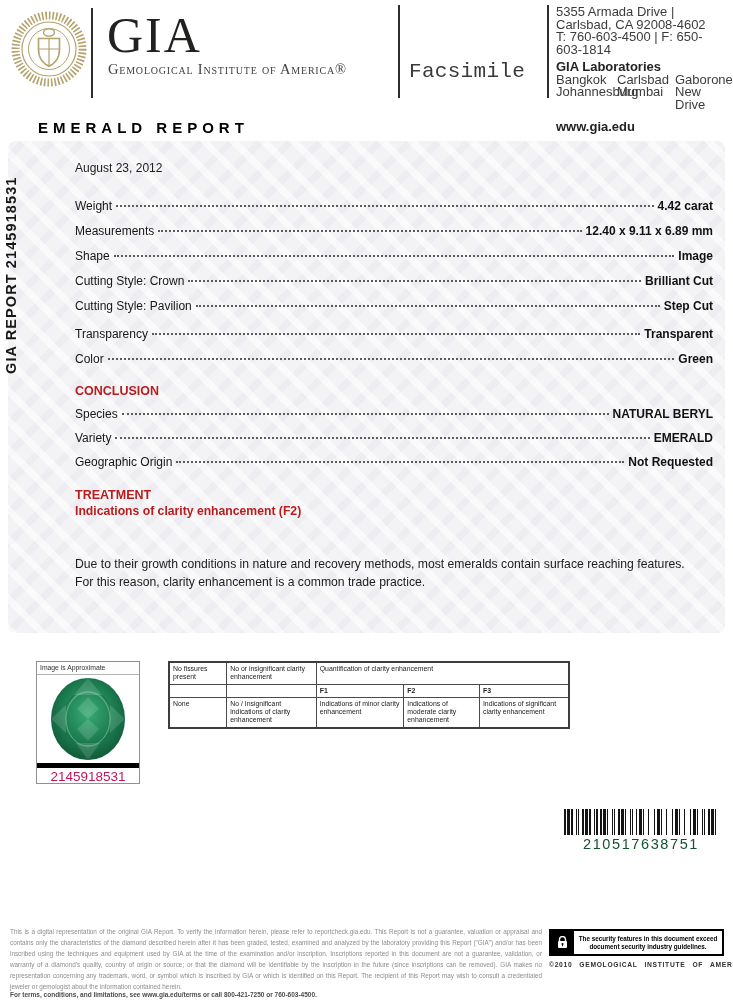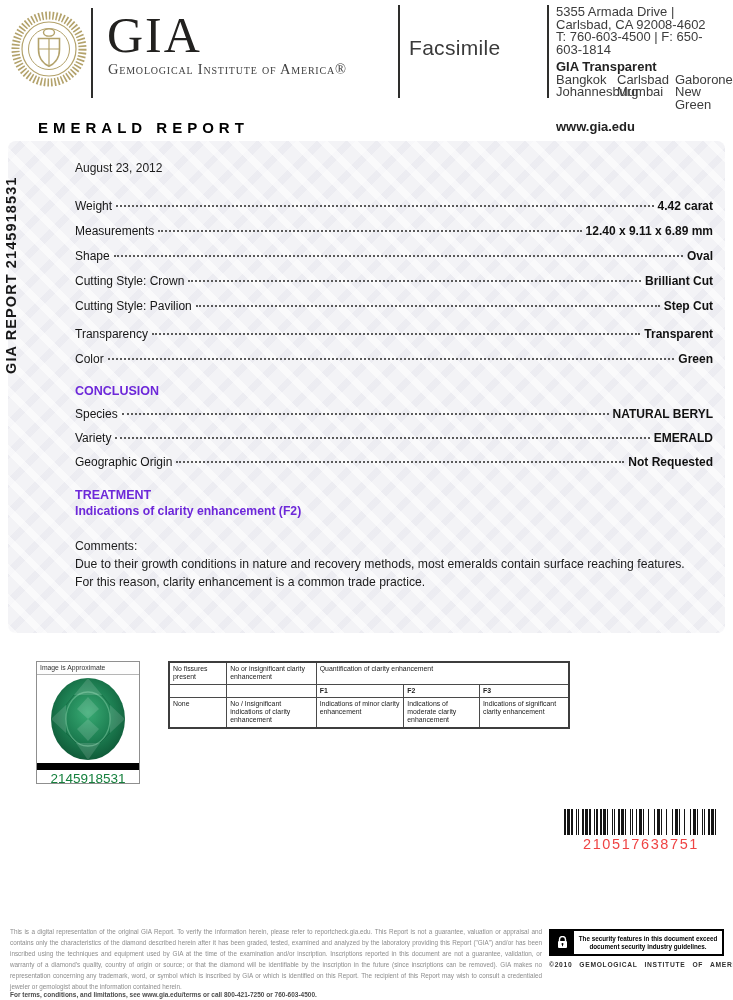--- a/index.html
+++ b/index.html
@@ -8,21 +8,21 @@
   .page { position:relative; width:733px; height:1000px; background:#ffffff; overflow:hidden; }
 
   
   .seal { position:absolute; left:10px; top:8px; }
   .vrule { position:absolute; width:1.5px; background:#2e2e2c; }
   .rule-1 { left:91px; top:8px; height:90px; }
   .rule-2 { left:398px; top:5px; height:93px; }
   .rule-3 { left:547px; top:5px; height:93px; }
   .gia-word { position:absolute; left:107px; top:10px; font-family:"Liberation Serif", serif; font-size:50px; line-height:50px; letter-spacing:2px; color:#22211f; }
   .gia-sub { position:absolute; left:108px; top:61px; font-family:"Liberation Serif", serif; font-variant:small-caps; font-size:14.5px; letter-spacing:0.8px; color:#404040; }
-  .facsimile { position:absolute; left:409px; top:36px; font-size:21px; color:#3a3a3a; letter-spacing:0.3px; }
+  .facsimile { position:absolute; left:409px; top:60px; font-size:21px; color:#3a3a3a; letter-spacing:0.3px;font-family:Liberation Mono, monospace; }
   .addr { position:absolute; left:556px; top:6px; width:172px; font-size:13px; line-height:12.5px; color:#3c3c3c; }
   .addr .b { font-weight:bold; color:#222; }
   .labs-grid { display:grid; grid-template-columns:61px 58px auto; line-height:12.5px; }
   .addr .gap { height:5px; }
   .addr .gap2 { height:10px; }
 
   
   .report-title { position:absolute; left:38px; top:119px; font-size:15px; font-weight:bold; letter-spacing:5px; color:#000000; }
   .panel { position:absolute; left:8px; top:141px; width:717px; height:492px; border-radius:8px;
            background-color:#f3f3f6;
@@ -30,40 +30,40 @@
              repeating-linear-gradient(45deg, rgba(255,255,255,0.6) 0 7px, rgba(255,255,255,0) 7px 21px),
              repeating-linear-gradient(-45deg, rgba(231,231,238,0.55) 0 7px, rgba(231,231,238,0) 7px 21px);
   }
   .vertical-label { position:absolute; left:3px; top:166px; height:208px; writing-mode:vertical-rl; transform:rotate(180deg); transform-origin:center; font-size:14.5px; font-weight:bold; letter-spacing:1.1px; color:#171717; white-space:nowrap; }
   .report-date { position:absolute; left:75px; top:161px; font-size:12px; color:#1c1c1c; }
 
   .row { position:absolute; left:75px; right:20px; display:flex; align-items:baseline; font-size:12px; }
   .flabel { white-space:nowrap; color:#161616; }
   .fvalue { white-space:nowrap; font-weight:bold; color:#111; }
   .leader { flex:1; border-bottom:2px dotted #5a5a5a; margin:0 4px; position:relative; top:-3px; min-width:30px; }
-  .section-title { position:absolute; left:75px; font-size:12.5px; font-weight:bold; color:#6d28d9; }
+  .section-title { position:absolute; left:75px; font-size:12.5px; font-weight:bold; color:#b91c1c; }
   .comments-line { position:absolute; left:75px; right:20px; font-size:12.2px; color:#1c1c1c; }
 
   
   .photo-box { position:absolute; left:36px; top:661px; width:104px; height:123px; border:1px solid #8f8f8f; background:#fff; }
   .photo-caption { height:13px; line-height:12px; border-bottom:1px solid #b5b5b5; font-size:6.8px; color:#333; padding-left:3px; background:#fdfdfd; }
   .photo-area { height:88px; display:flex; align-items:center; justify-content:center; }
-  .photo-number { height:19px; line-height:18px; border-top:7px solid #000000; text-align:center; font-size:13.5px; color:#15803d; }
+  .photo-number { height:19px; line-height:18px; border-top:5px solid #000000; text-align:center; font-size:13.5px; color:#be185d; }
 
   
   .clarity { position:absolute; left:168px; top:661px; width:402px; border-collapse:collapse; font-size:6.9px; line-height:8.3px; color:#222; }
   .clarity td { border:1px solid #4a4a4a; padding:2px 3px; vertical-align:top; }
   .clarity { border:2px solid #3d3d3d; }
   .clarity .grade { font-weight:bold; }
   .c1 { width:58px; } .c2 { width:90px; } .c3 { width:88px; } .c4 { width:76px; } .c5 { width:90px; }
 
   
   .barcode { position:absolute; left:564px; top:809px; width:154px; height:26px;
     background:repeating-linear-gradient(90deg,#141414 0 1.5px,#fff 1.5px 3px,#141414 3px 6px,#fff 6px 7px,#141414 7px 8.5px,#fff 8.5px 11.5px,#141414 11.5px 13px,#fff 13px 14.5px,#141414 14.5px 15.5px,#fff 15.5px 18px); }
-  .barcode-number { position:absolute; left:564px; top:836px; width:154px; text-align:center; font-size:14.5px; letter-spacing:1.6px; color:#ef4444; }
+  .barcode-number { position:absolute; left:564px; top:836px; width:154px; text-align:center; font-size:14.5px; letter-spacing:1.6px; color:#14532d; }
 
   
   .disclaimer { position:absolute; left:10px; top:927px; width:532px; font-size:6.35px; line-height:10.9px; text-align:justify; color:#8d8d8d; }
   .terms { position:absolute; left:10px; top:991px; width:532px; font-size:6.5px; font-weight:bold; color:#4c4c4c; }
   .security-box { position:absolute; left:549px; top:929px; width:175px; height:27px; border:2px solid #000; display:flex; align-items:stretch; background:#fff; }
   .lock-cell { width:23px; background:#000; display:flex; align-items:center; justify-content:center; }
   .security-text { flex:1; display:flex; align-items:center; justify-content:center; text-align:center; font-size:6.3px; font-weight:bold; line-height:8px; color:#000; padding:1px 3px; }
   .copyright { position:absolute; left:549px; top:961px; width:175px; font-size:6.7px; font-weight:bold; letter-spacing:0.7px; word-spacing:4.5px; color:#2e2e2e; white-space:nowrap; }
 </style>
 </head>
@@ -84,30 +84,30 @@
   <div class="vrule rule-1"></div>
   <div class="gia-word">GIA</div>
   <div class="gia-sub">Gemological Institute of America®</div>
   <div class="vrule rule-2"></div>
   <div class="facsimile">Facsimile</div>
   <div class="vrule rule-3"></div>
   <div class="addr">
     <div>5355 Armada Drive | Carlsbad, CA 92008-4602</div>
     <div>T: 760-603-4500  |  F: 650-603-1814</div>
     <div class="gap"></div>
-    <div class="b">GIA Transparent</div>
+    <div class="b">GIA Laboratories</div>
     <div class="labs-grid">
       <span>Bangkok</span>
       <span>Carlsbad</span>
       <span>Gaborone</span>
     </div>
     <div class="labs-grid">
       <span>Johannesburg</span>
       <span>Mumbai</span>
-      <span>New Green</span>
+      <span>New Drive</span>
     </div>
     <div class="gap2"></div>
     <div class="b">www.gia.edu</div>
   </div>
 
   <div class="report-title">EMERALD REPORT</div>
   <div class="panel"></div>
   <div class="vertical-label">GIA REPORT 2145918531</div>
   <div class="report-date">August 23, 2012</div>
 
@@ -117,21 +117,21 @@
       <span class="fvalue">4.42 carat</span>
   </div>
   <div class="row" style="top:224px">
     <span class="flabel">Measurements</span>
       <span class="leader"></span>
       <span class="fvalue">12.40 x 9.11 x 6.89 mm</span>
   </div>
   <div class="row" style="top:249px">
     <span class="flabel">Shape</span>
       <span class="leader"></span>
-      <span class="fvalue">Oval</span>
+      <span class="fvalue">Image</span>
   </div>
   <div class="row" style="top:274px">
     <span class="flabel">Cutting Style: Crown</span>
       <span class="leader"></span>
       <span class="fvalue">Brilliant Cut</span>
   </div>
   <div class="row" style="top:299px">
     <span class="flabel">Cutting Style: Pavilion</span>
       <span class="leader"></span>
       <span class="fvalue">Step Cut</span>
@@ -160,21 +160,20 @@
   </div>
   <div class="row" style="top:455px">
     <span class="flabel">Geographic Origin</span>
       <span class="leader"></span>
       <span class="fvalue">Not Requested</span>
   </div>
 
   <div class="section-title" style="top:488px">TREATMENT</div>
   <div class="section-title" style="top:504px; font-size:12.2px;">Indications of clarity enhancement (F2)</div>
 
-  <div class="comments-line" style="top:539px">Comments:</div>
   <div class="comments-line" style="top:557px">Due to their growth conditions in nature and recovery methods, most emeralds contain surface reaching features.</div>
   <div class="comments-line" style="top:575px">For this reason, clarity enhancement is a common trade practice.</div>
 
   <div class="photo-box">
     <div class="photo-caption">Image is Approximate</div>
     <div class="photo-area">
       <svg width="80" height="84" viewBox="0 0 80 84">
         <defs>
           <radialGradient id="emg" cx="50%" cy="42%" r="68%">
             <stop offset="0%" stop-color="#39ab74"></stop>

